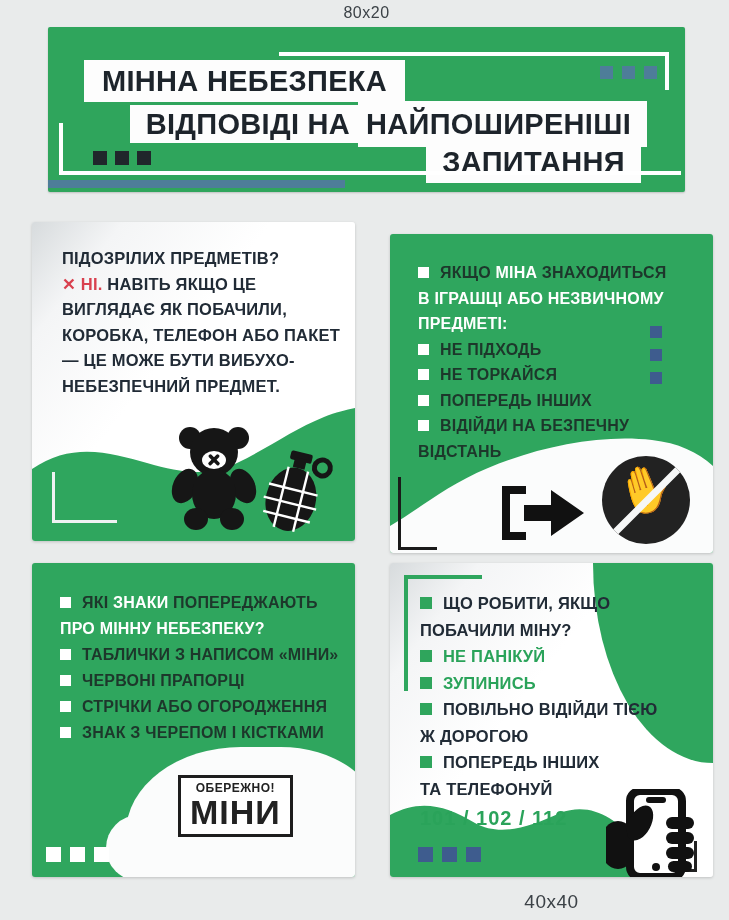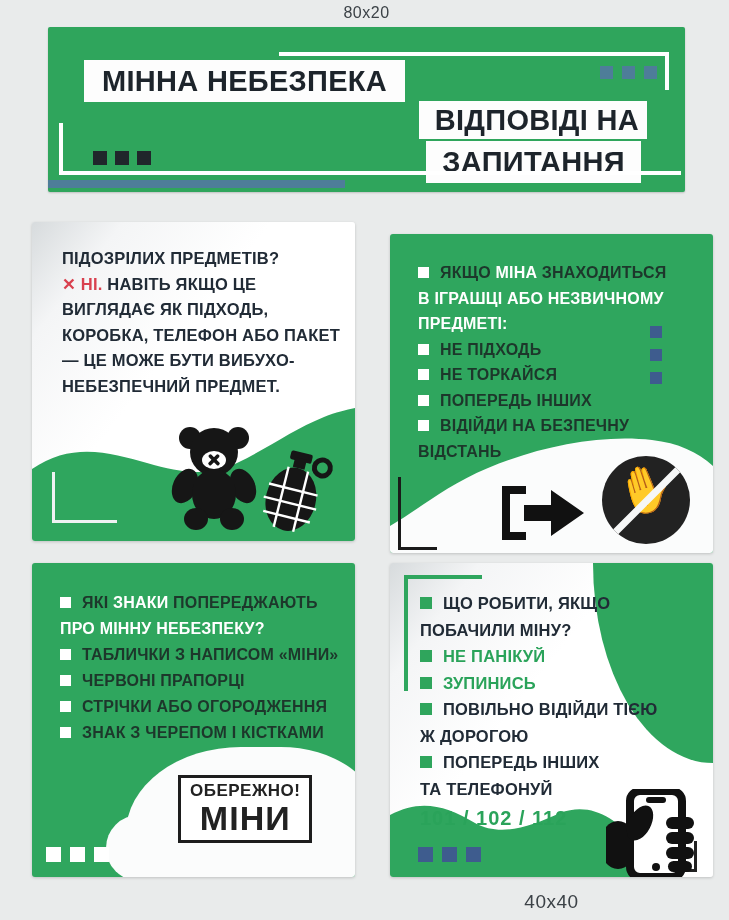--- a/index.html
+++ b/index.html
@@ -6,21 +6,21 @@
   .poster{position:relative;width:729px;height:920px;background:#e9ebeb;overflow:hidden;
           font-family:"Liberation Sans",sans-serif;-webkit-font-smoothing:antialiased;}
   .abs{position:absolute;}
   .lbl{position:absolute;text-align:center;font-size:16px;color:#3c4247;letter-spacing:.5px;}
 
   
   .banner{position:absolute;left:48px;top:27px;width:637px;height:165px;background:#2fa55c;
           border-radius:2px;overflow:hidden;box-shadow:0 1px 2px rgba(0,0,0,.18);}
   .tbox{position:absolute;background:#fdfdfd;color:#1d242b;font-weight:700;font-size:29px;
         white-space:nowrap;letter-spacing:.3px;}
-  .row2{position:absolute;display:flex;align-items:center;flex-direction:column;}
+  .row2{position:absolute;display:flex;align-items:center;}
   .row2 .seg{background:#fdfdfd;color:#1d242b;font-weight:700;font-size:29px;white-space:nowrap;letter-spacing:.3px;}
   .hline,.vline{position:absolute;background:#ffffff;}
   .sq{position:absolute;}
   .steelsq{background:#4e7d99;}
   .darksq{background:#20262b;}
   .whitesq{background:#ffffff;}
   .navysq{background:#3e5c8e;}
   .greensq{background:#2fa55c;}
 
   
@@ -36,21 +36,21 @@
   .gc{color:#2aa35a;}           
   .rc{color:#d9404e;}           
 
   .corner{position:absolute;z-index:4;}
 
   
   .blob3{position:absolute;z-index:2;left:94px;top:184px;width:252px;height:158px;background:#fbfcfc;
          border-radius:52% 44% 30% 58% / 62% 50% 38% 52%;}
   .sign{position:absolute;z-index:5;left:146px;top:212px;background:#ffffff;border:3px solid #1d1d1d;
         padding:3px 9px 5px 9px;text-align:center;color:#222222;}
-  .sign .s1{font-size:17px;font-weight:700;letter-spacing:.5px;white-space:nowrap;}
+  .sign .s1{font-size:12px;font-weight:700;letter-spacing:.5px;white-space:nowrap;}
   .sign .s2{font-size:34px;font-weight:700;line-height:34px;letter-spacing:1px;white-space:nowrap;}
 
   
   .blob4{position:absolute;z-index:1;right:0;top:0;width:120px;height:200px;background:#2fa65e;
          border-bottom-left-radius:120px 200px;}
 
   
   .notouch{position:absolute;z-index:5;left:212px;top:222px;width:88px;height:88px;background:#222222;
            border-radius:50%;overflow:hidden;}
   .notouch .hand{position:absolute;left:0;top:6px;width:88px;text-align:center;font-size:46px;color:#ffffff;
@@ -73,37 +73,38 @@
     <div class="hline" style="left:231px;top:25px;width:390px;height:4px;"></div>
     <div class="vline" style="left:617px;top:25px;width:4px;height:38px;"></div>
     <div class="sq steelsq" style="left:552px;top:39px;width:13px;height:13px;"></div>
     <div class="sq steelsq" style="left:574px;top:39px;width:13px;height:13px;"></div>
     <div class="sq steelsq" style="left:596px;top:39px;width:13px;height:13px;"></div>
 
     <div class="tbox" style="left:36px;top:33px;height:42px;line-height:42px;padding:0 18px;">МІННА НЕБЕЗПЕКА</div>
 
     <div class="row2" style="top:74px;right:38px;height:46px;">
       <span class="seg" style="height:38px;line-height:38px;padding:0 8px 0 16px;">ВІДПОВІДІ НА</span>
+      <span class="seg" style="height:46px;line-height:46px;padding:0 16px 0 8px;">НАЙПОШИРЕНІШІ</span>
     </div>
 
     <div class="tbox" style="right:44px;top:114px;height:42px;line-height:42px;padding:0 16px;">ЗАПИТАННЯ</div>
 
     <div class="sq darksq" style="left:45px;top:124px;width:14px;height:14px;"></div>
     <div class="sq darksq" style="left:67px;top:124px;width:14px;height:14px;"></div>
     <div class="sq darksq" style="left:89px;top:124px;width:14px;height:14px;"></div>
     <div class="vline" style="left:11px;top:96px;width:4px;height:52px;"></div>
     <div class="hline" style="left:11px;top:144px;width:622px;height:4px;"></div>
     <div class="abs" style="left:0;top:153px;width:297px;height:8px;background:#4e7d99;"></div>
   </div>
 
   <div class="card card-white" style="left:32px;top:222px;height:319px;">
     <div class="txt" style="padding:24px 0 0 30px;font-size:16.5px;line-height:25.5px;">
       <div class="ln dk">ПІДОЗРІЛИХ ПРЕДМЕТІВ?</div>
       <div class="ln dk"><span class="rc">✕</span> <span class="rc">НІ.</span> <span>НАВІТЬ ЯКЩО ЦЕ</span></div>
-      <div class="ln dk">ВИГЛЯДАЄ ЯК ПІДХОДЬ,</div>
+      <div class="ln dk">ВИГЛЯДАЄ ЯК ПОБАЧИЛИ,</div>
       <div class="ln dk">КОРОБКА, ТЕЛЕФОН АБО ПАКЕТ</div>
       <div class="ln dk">— ЦЕ МОЖЕ БУТИ ВИБУХО-</div>
       <div class="ln dk">НЕБЕЗПЕЧНИЙ ПРЕДМЕТ.</div>
     </div>
 
     <svg class="abs" style="left:0;top:169px;z-index:1;" width="323" height="150" viewBox="0 0 323 150">
       <path d="M0,78 C40,50 80,62 115,72 C150,82 175,86 205,72 C240,55 262,38 292,26 C304,21 314,19 323,17 L323,150 L0,150 Z" fill="#2fa65e"></path>
     </svg>
 
     <svg class="abs" style="left:136px;top:198px;z-index:3;" width="92" height="112" viewBox="0 0 92 112">

